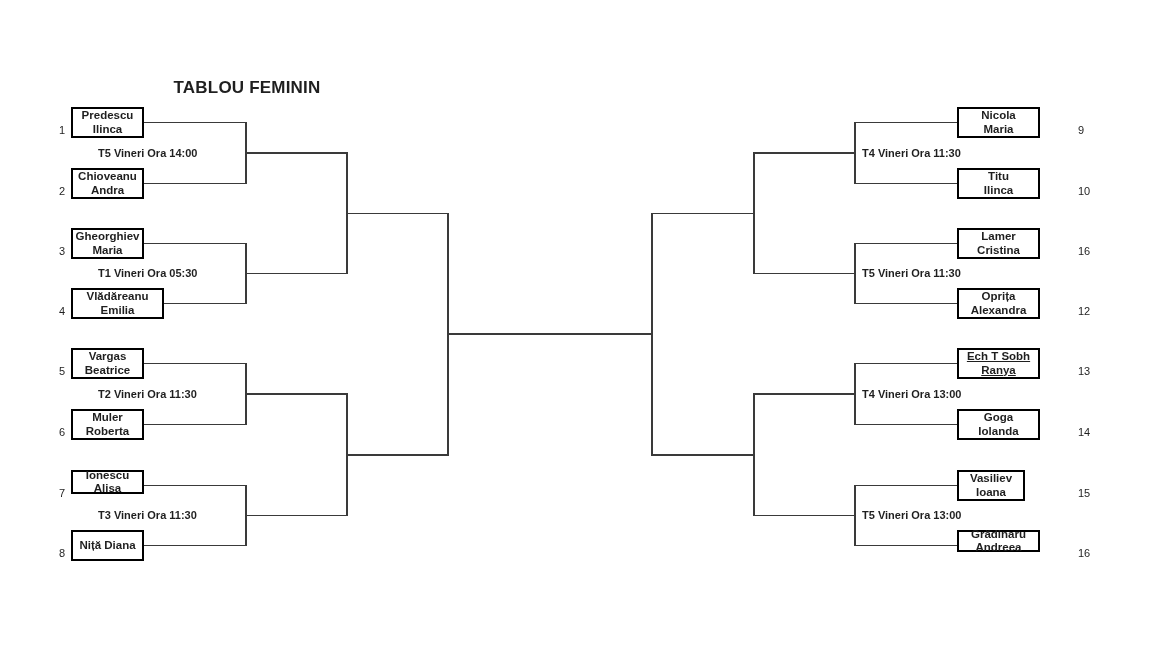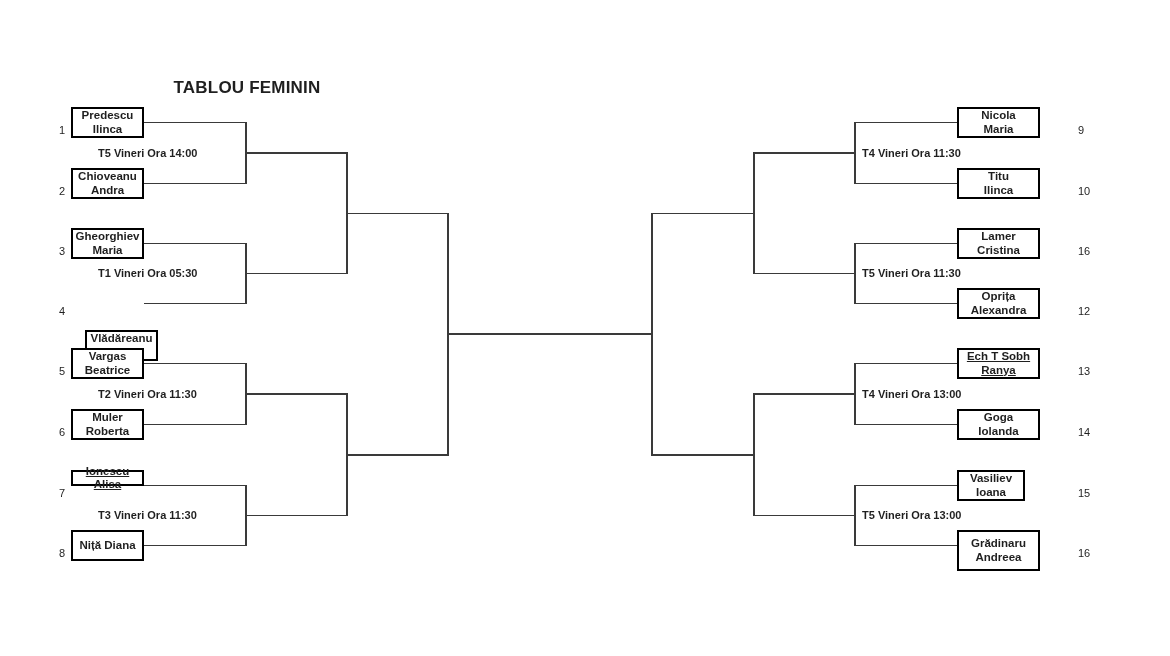--- a/index.html
+++ b/index.html
@@ -59,36 +59,36 @@
       <div class="player-box" style="left: 71px; top: 168px; width: 73px; height: 31px;">
         <div class="name-line">Chioveanu</div>
         <div class="name-line">Andra</div>
       </div>
       <div class="seed left" style="left: 46px; top: 184px; width: 19px;">2</div>
       <div class="player-box" style="left: 71px; top: 228px; width: 73px; height: 31px;">
         <div class="name-line">Gheorghiev</div>
         <div class="name-line">Maria</div>
       </div>
       <div class="seed left" style="left: 46px; top: 244px; width: 19px;">3</div>
-      <div class="player-box" style="left: 85px; top: 288px; width: 73px; height: 31px; margin-top: 42px;">
+      <div class="player-box" style="left: 71px; top: 288px; width: 93px; height: 31px;">
         <div class="name-line">Vlădăreanu</div>
         <div class="name-line">Emilia</div>
       </div>
       <div class="seed left" style="left: 46px; top: 304px; width: 19px;">4</div>
       <div class="player-box" style="left: 71px; top: 348px; width: 73px; height: 31px;">
         <div class="name-line">Vargas</div>
         <div class="name-line">Beatrice</div>
       </div>
       <div class="seed left" style="left: 46px; top: 364px; width: 19px;">5</div>
       <div class="player-box" style="left: 71px; top: 409px; width: 73px; height: 31px;">
         <div class="name-line">Muler</div>
         <div class="name-line">Roberta</div>
       </div>
       <div class="seed left" style="left: 46px; top: 425px; width: 19px;">6</div>
-      <div class="player-box" style="left: 71px; top: 470px; width: 73px; height: 16px; text-decoration: underline;">
+      <div class="player-box" style="left: 71px; top: 470px; width: 73px; height: 24px;">
         <div class="name-line">Ionescu</div>
         <div class="name-line">Alisa</div>
       </div>
       <div class="seed left" style="left: 46px; top: 486px; width: 19px;">7</div>
       <div class="player-box" style="left: 71px; top: 530px; width: 73px; height: 31px;">
         <div class="name-line">Niță Diana</div>
       </div>
       <div class="seed left" style="left: 46px; top: 546px; width: 19px;">8</div>
       <div class="line" style="left: 144px; top: 121.75px; width: 102px; height: 1.5px;"></div>
       <div class="line" style="left: 144px; top: 182.75px; width: 102px; height: 1.5px;"></div>
@@ -143,21 +143,21 @@
       <div class="player-box" style="left: 957px; top: 409px; width: 83px; height: 31px;">
         <div class="name-line">Goga</div>
         <div class="name-line">Iolanda</div>
       </div>
       <div class="seed right" style="left: 1078px; top: 425px; width: 24px;">14</div>
       <div class="player-box" style="left: 957px; top: 470px; width: 68px; height: 31px; align-items: center;">
         <div class="name-line">Vasiliev</div>
         <div class="name-line">Ioana</div>
       </div>
       <div class="seed right" style="left: 1078px; top: 486px; width: 24px;">15</div>
-      <div class="player-box" style="left: 957px; top: 530px; width: 83px; height: 41px;">
+      <div class="player-box" style="left: 957px; top: 530px; width: 83px; height: 22px;">
         <div class="name-line">Grădinaru</div>
         <div class="name-line">Andreea</div>
       </div>
       <div class="seed right" style="left: 1078px; top: 546px; width: 24px;">16</div>
       <div class="line" style="left: 855px; top: 121.75px; width: 102px; height: 1.5px;"></div>
       <div class="line" style="left: 855px; top: 182.75px; width: 102px; height: 1.5px;"></div>
       <div class="line" style="left: 854.25px; top: 121.75px; width: 1.5px; height: 62.5px;"></div>
       <div class="line" style="left: 754px; top: 152.25px; width: 101px; height: 1.5px;"></div>
       <div class="match-label right" style="left: 862px; width: 145px; top: 145.5px;">T4 Vineri Ora 11:30</div>
       <div class="line" style="left: 855px; top: 242.75px; width: 102px; height: 1.5px;"></div>

